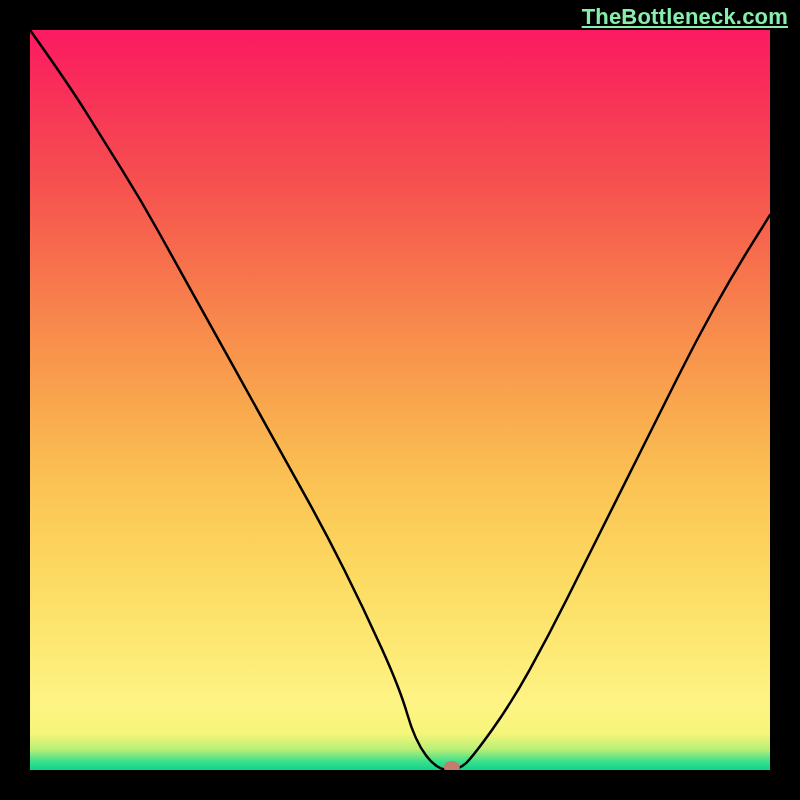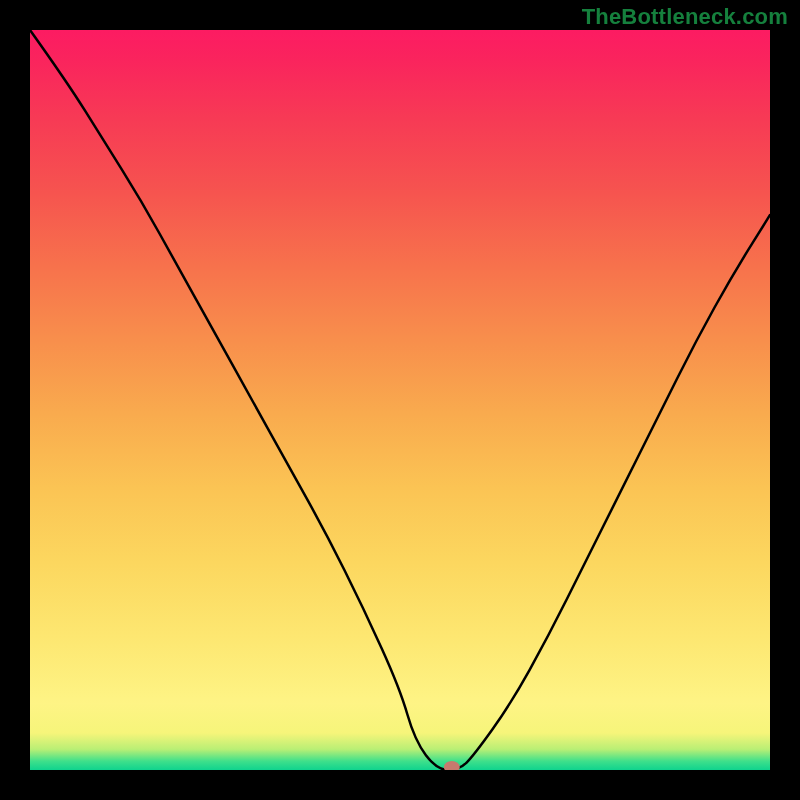--- a/index.html
+++ b/index.html
@@ -13,25 +13,26 @@
   }
   .wrap {
     position: relative;
     width: 800px;
     height: 800px;
   }
   .watermark {
     position: absolute;
     top: 4px;
     right: 12px;
-    color: #15803d;
+    color: #86efac;
     font-size: 22px;
     font-weight: 600;
     letter-spacing: 0.2px;
     z-index: 10;
+    text-decoration: underline;
   }
   .plot-area {
     position: absolute;
     left: 30px;
     top: 30px;
     width: 740px;
     height: 740px;
     overflow: hidden;
   }
   .gradient-bg {

